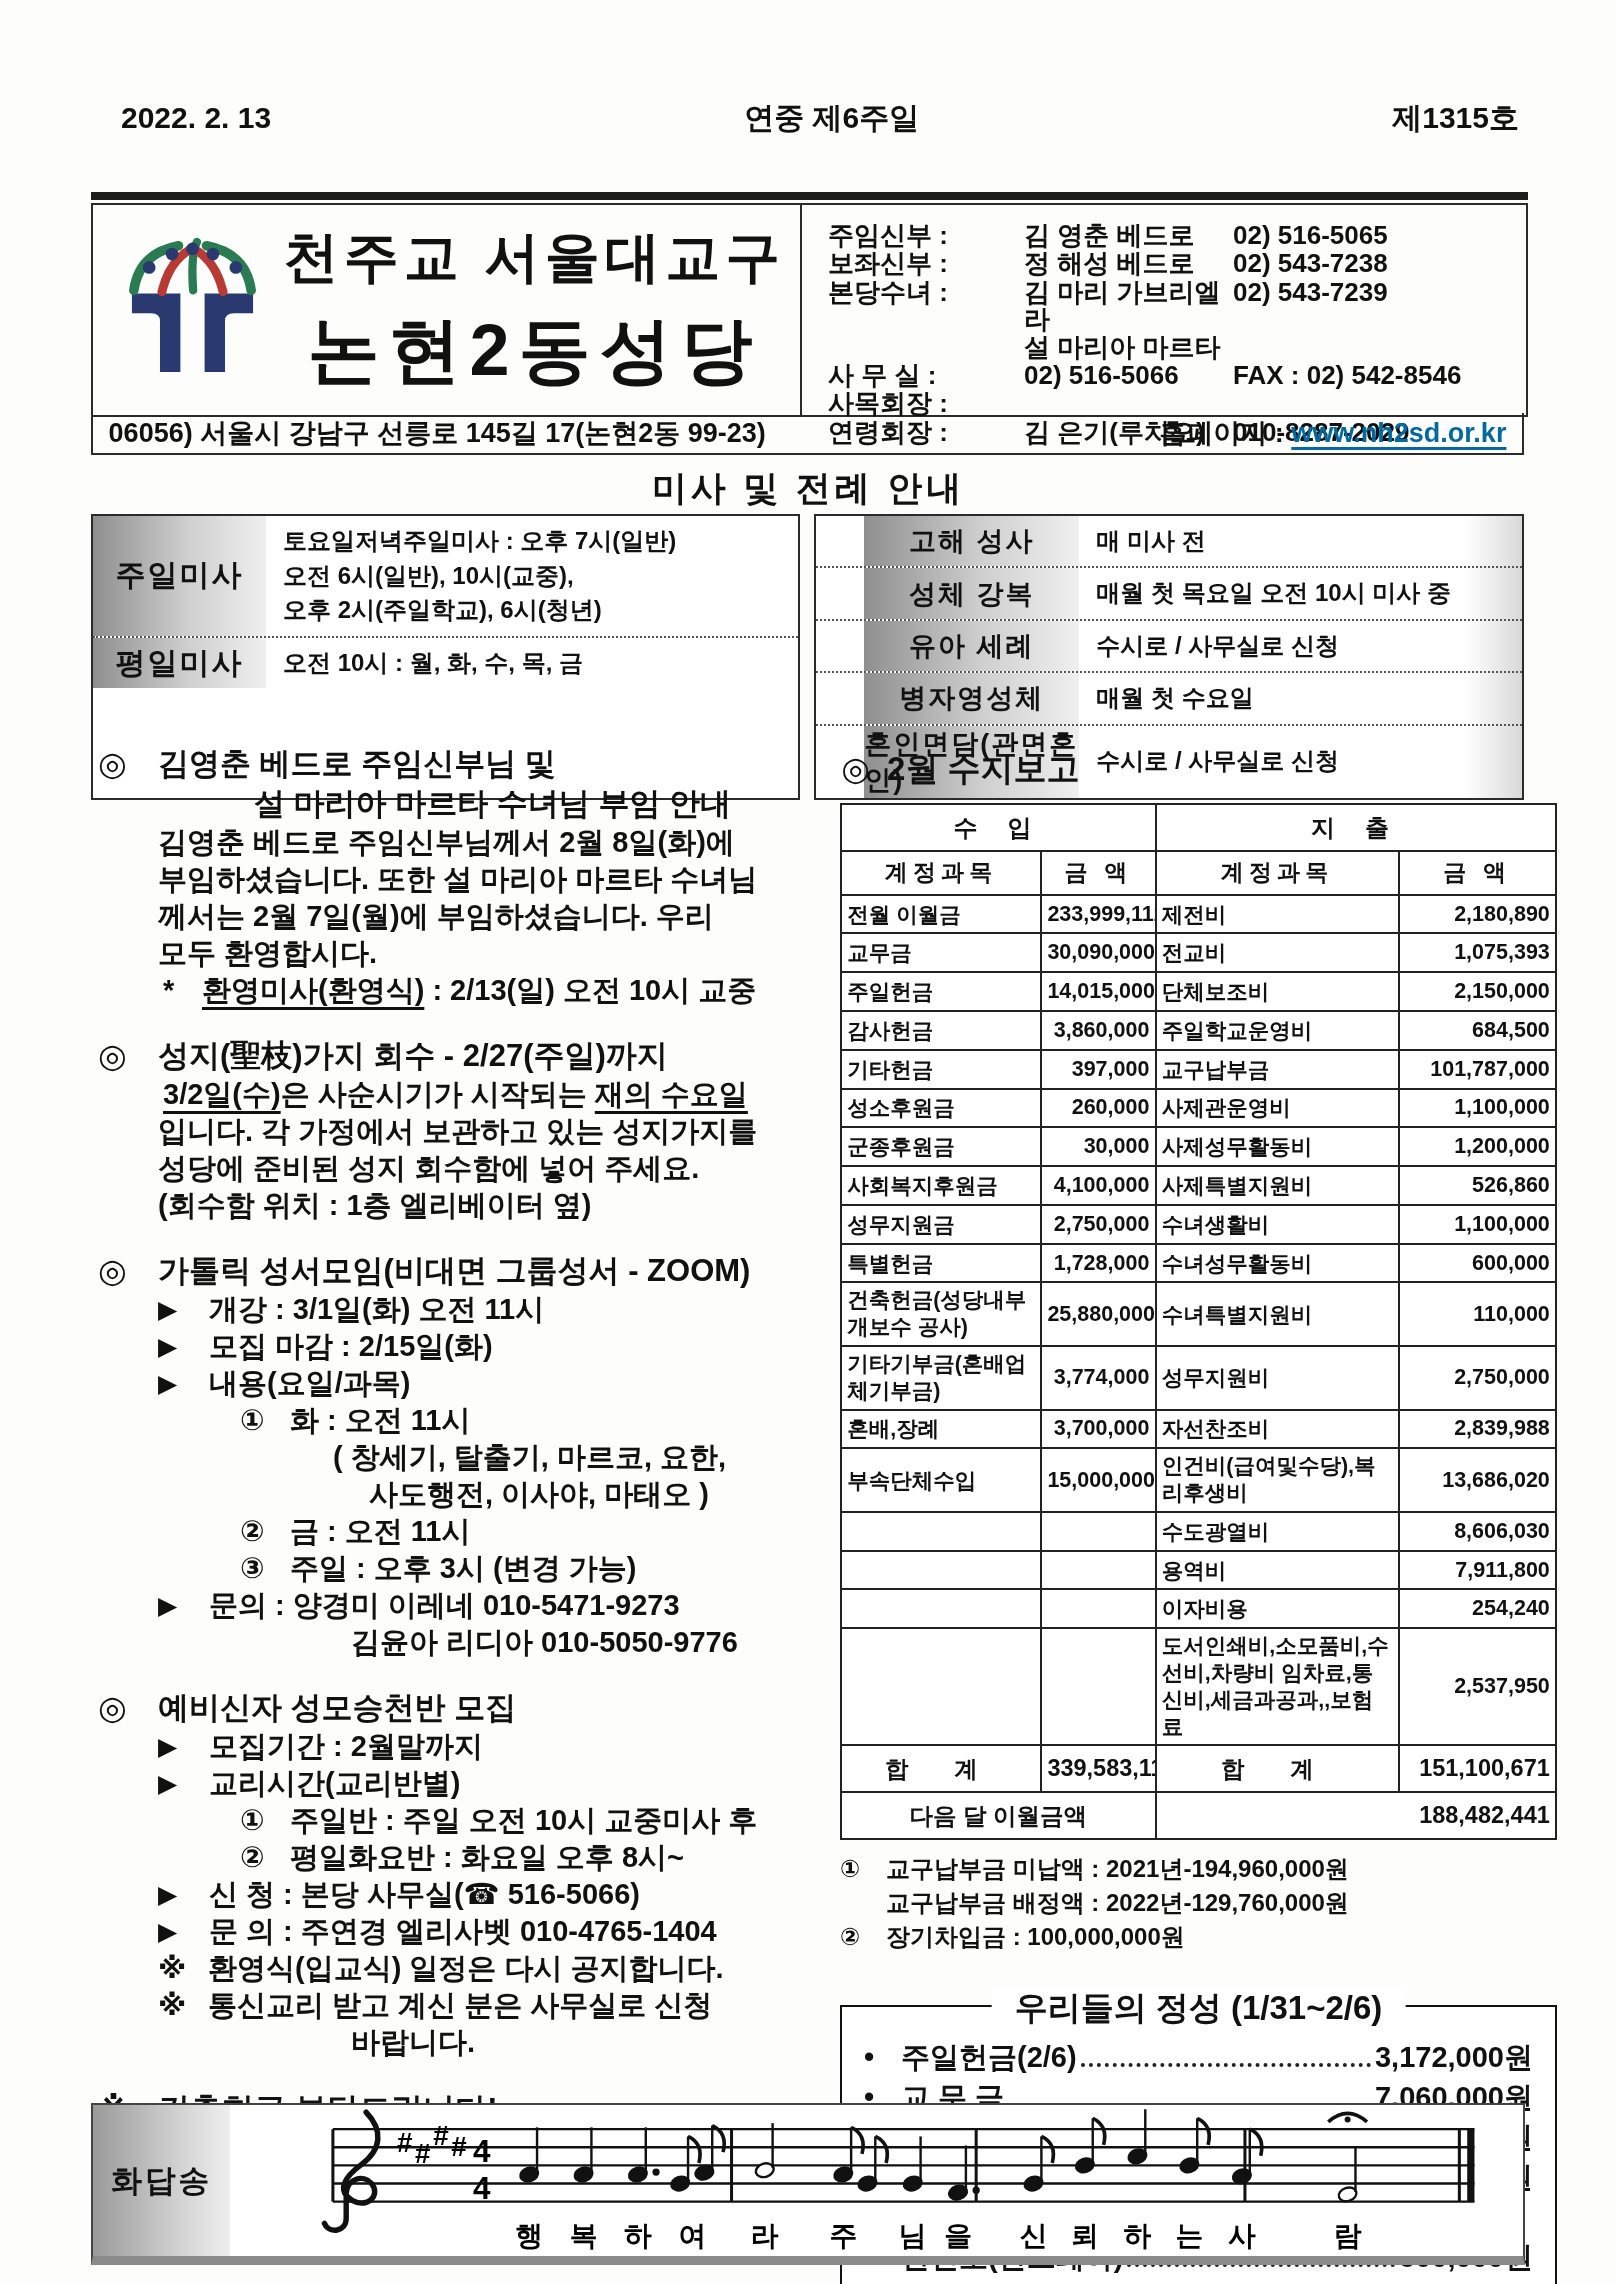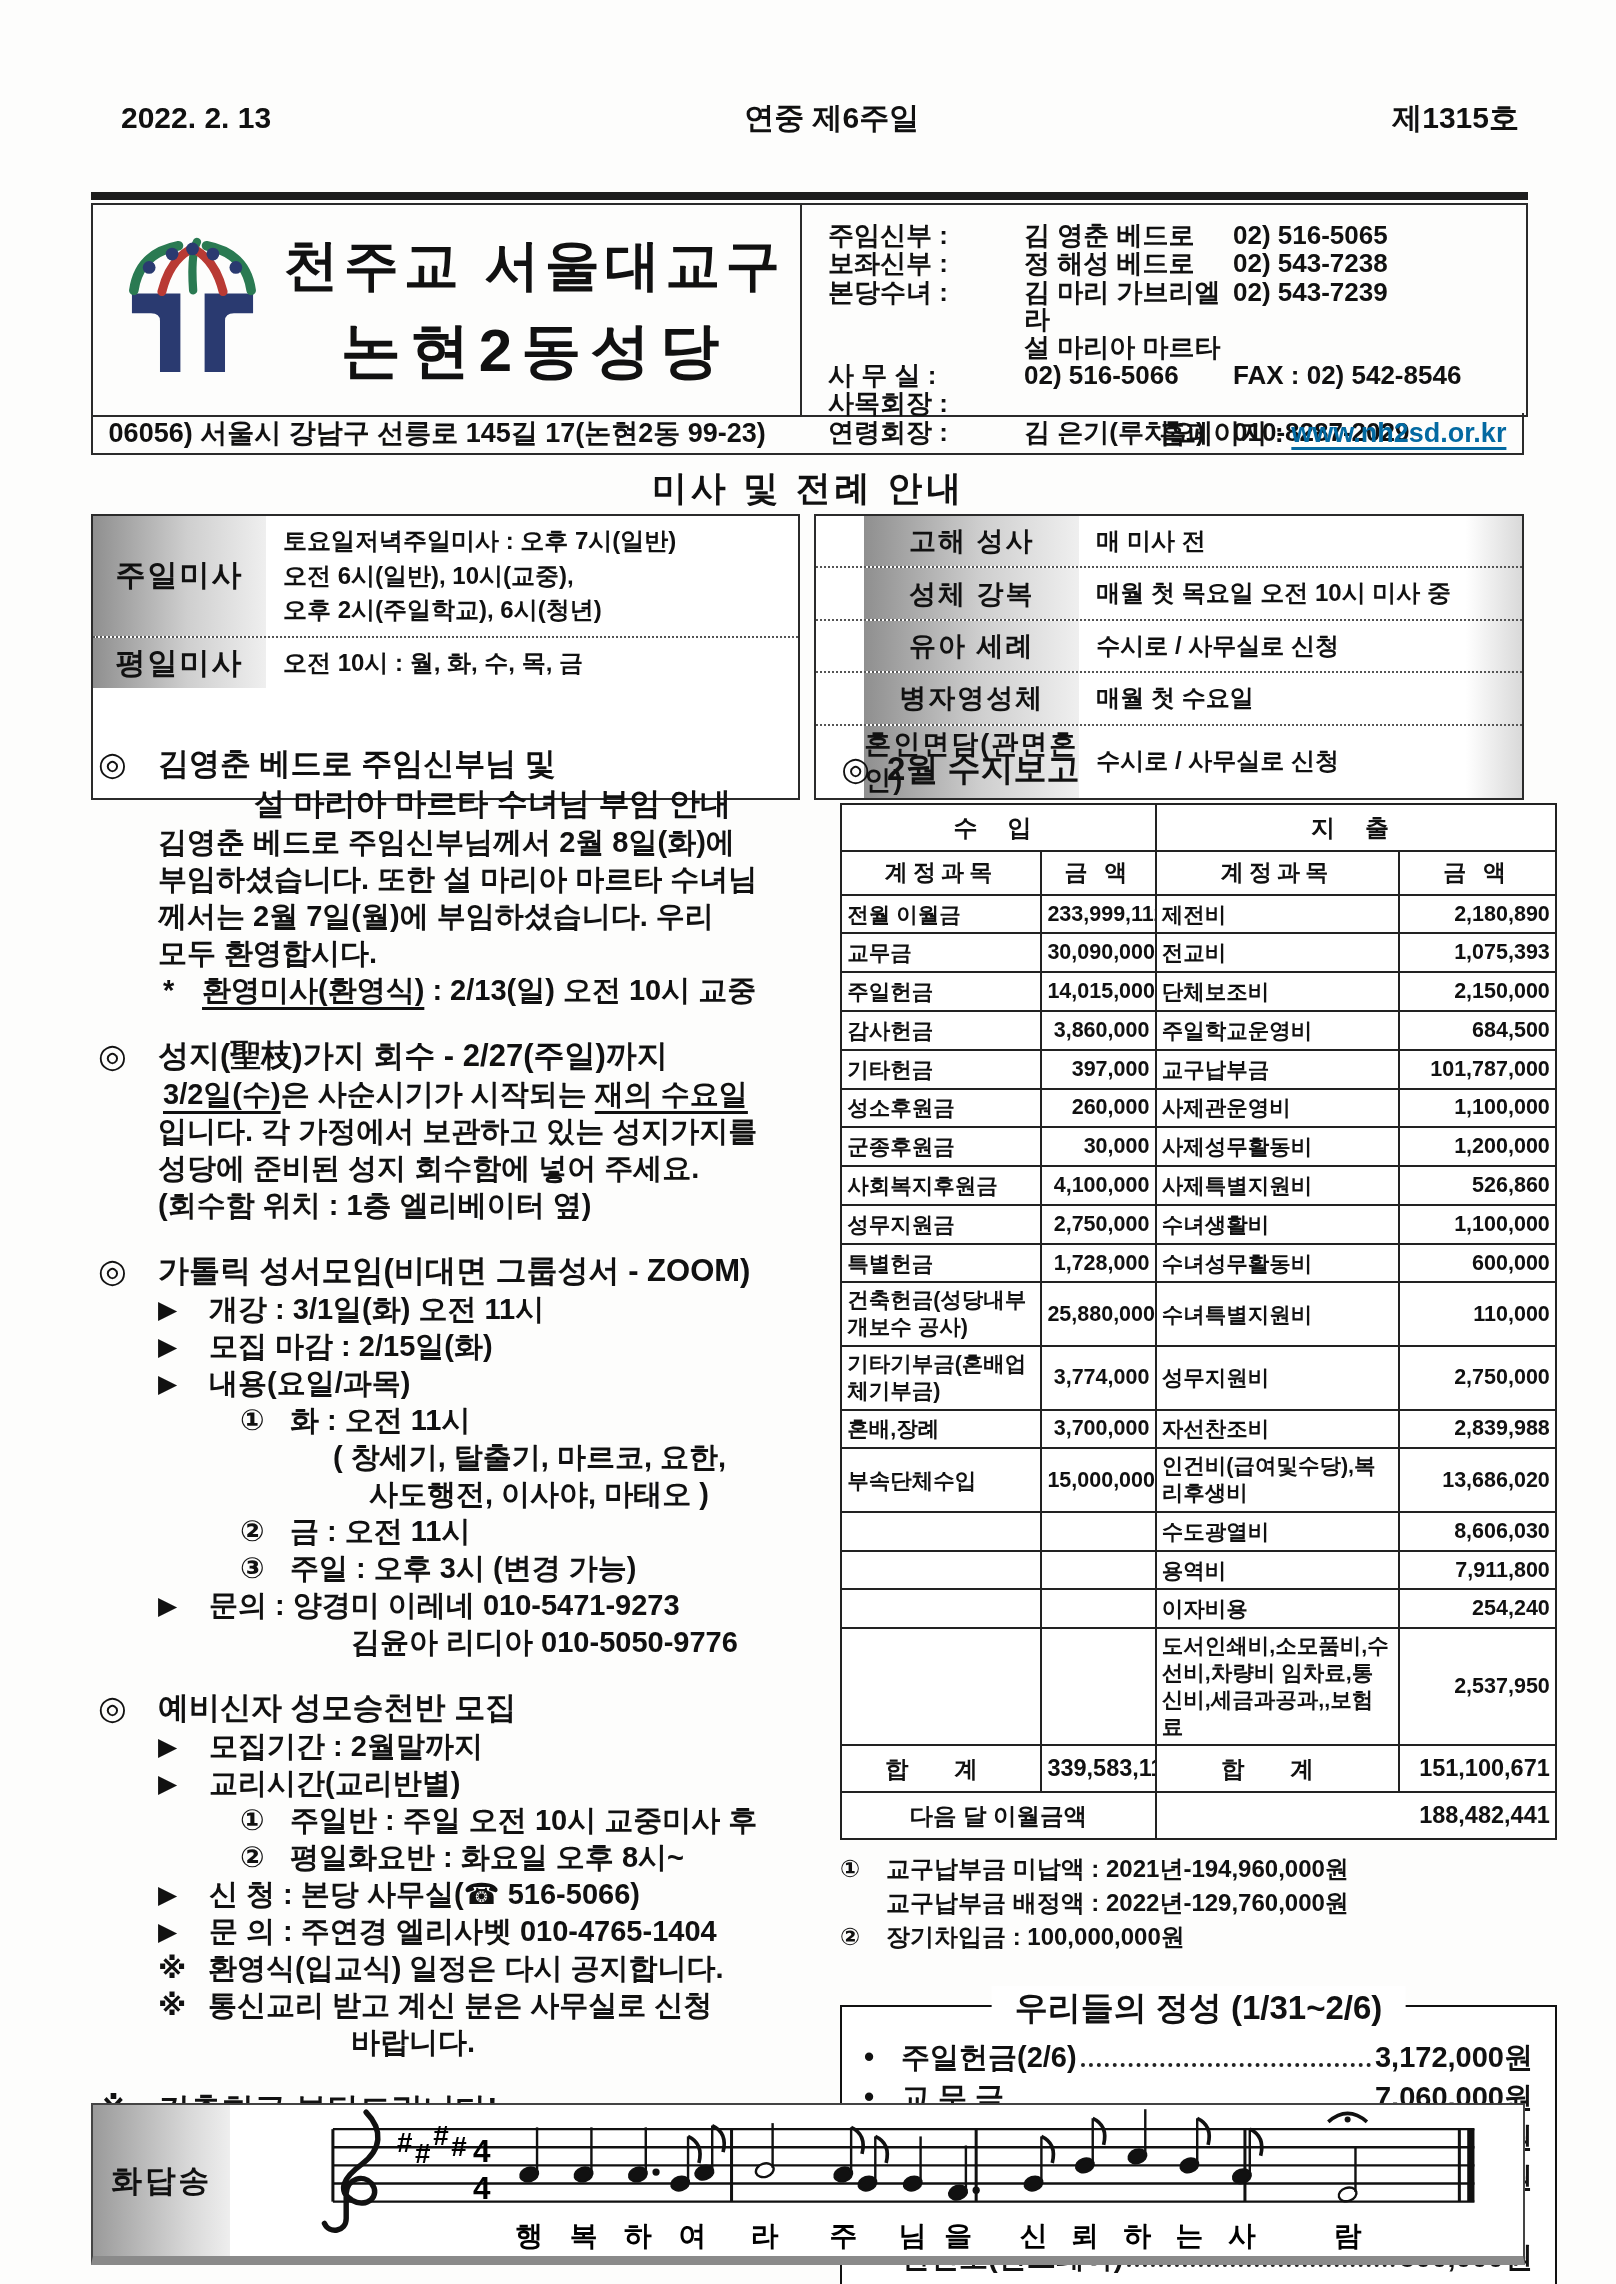--- a/index.html
+++ b/index.html
@@ -7,21 +7,21 @@
         font-family:"Liberation Sans","DejaVu Sans",sans-serif;font-weight:bold;overflow:hidden;}
   
   .toprow{position:absolute;top:98px;left:121px;right:98px;display:flex;align-items:baseline;font-size:30px;}
   .toprow .mid{flex:1;text-align:center;}
   .thickrule{position:absolute;top:192px;left:91px;width:1437px;height:7.8px;background:#1d1d1d;}
   
   .hbox{position:absolute;top:203px;left:91px;width:1433px;height:210px;border:2px solid #2b2b2b;display:flex;}
   .hleft{width:709px;display:flex;align-items:center;border-right:2px solid #2b2b2b;box-sizing:border-box;padding-left:23px;}
   .hnames{flex:1;text-align:center;}
   .diocese{font-size:55px;letter-spacing:5.2px;}
-  .parish{font-size:60px;letter-spacing:9px;margin-top:8px;text-align:center;}
+  .parish{font-size:72px;letter-spacing:9px;margin-top:8px;text-align:center;}
   .patron{font-size:34px;margin-top:10.4px;letter-spacing:1.3px;}
   .hright{flex:1;padding:17px 13px 6.5px 26px;box-sizing:border-box;}
   .crow{display:grid;grid-template-columns:196px 1fr 280px;font-size:26px;line-height:27px;margin-bottom:1.3px;}
   .crow .cl{white-space:pre;}
   
   .abar{position:absolute;top:413px;left:91px;width:1433px;height:42px;border:2px solid #2b2b2b;border-top:none;
         display:flex;align-items:center;box-sizing:border-box;font-size:27px;padding:0 15.6px;}
   .abar .sp{flex:1;}
   .homepage a{color:#0369a1;text-decoration:underline;text-decoration-thickness:2.6px;text-underline-offset:5.2px;text-align:center;}
   

